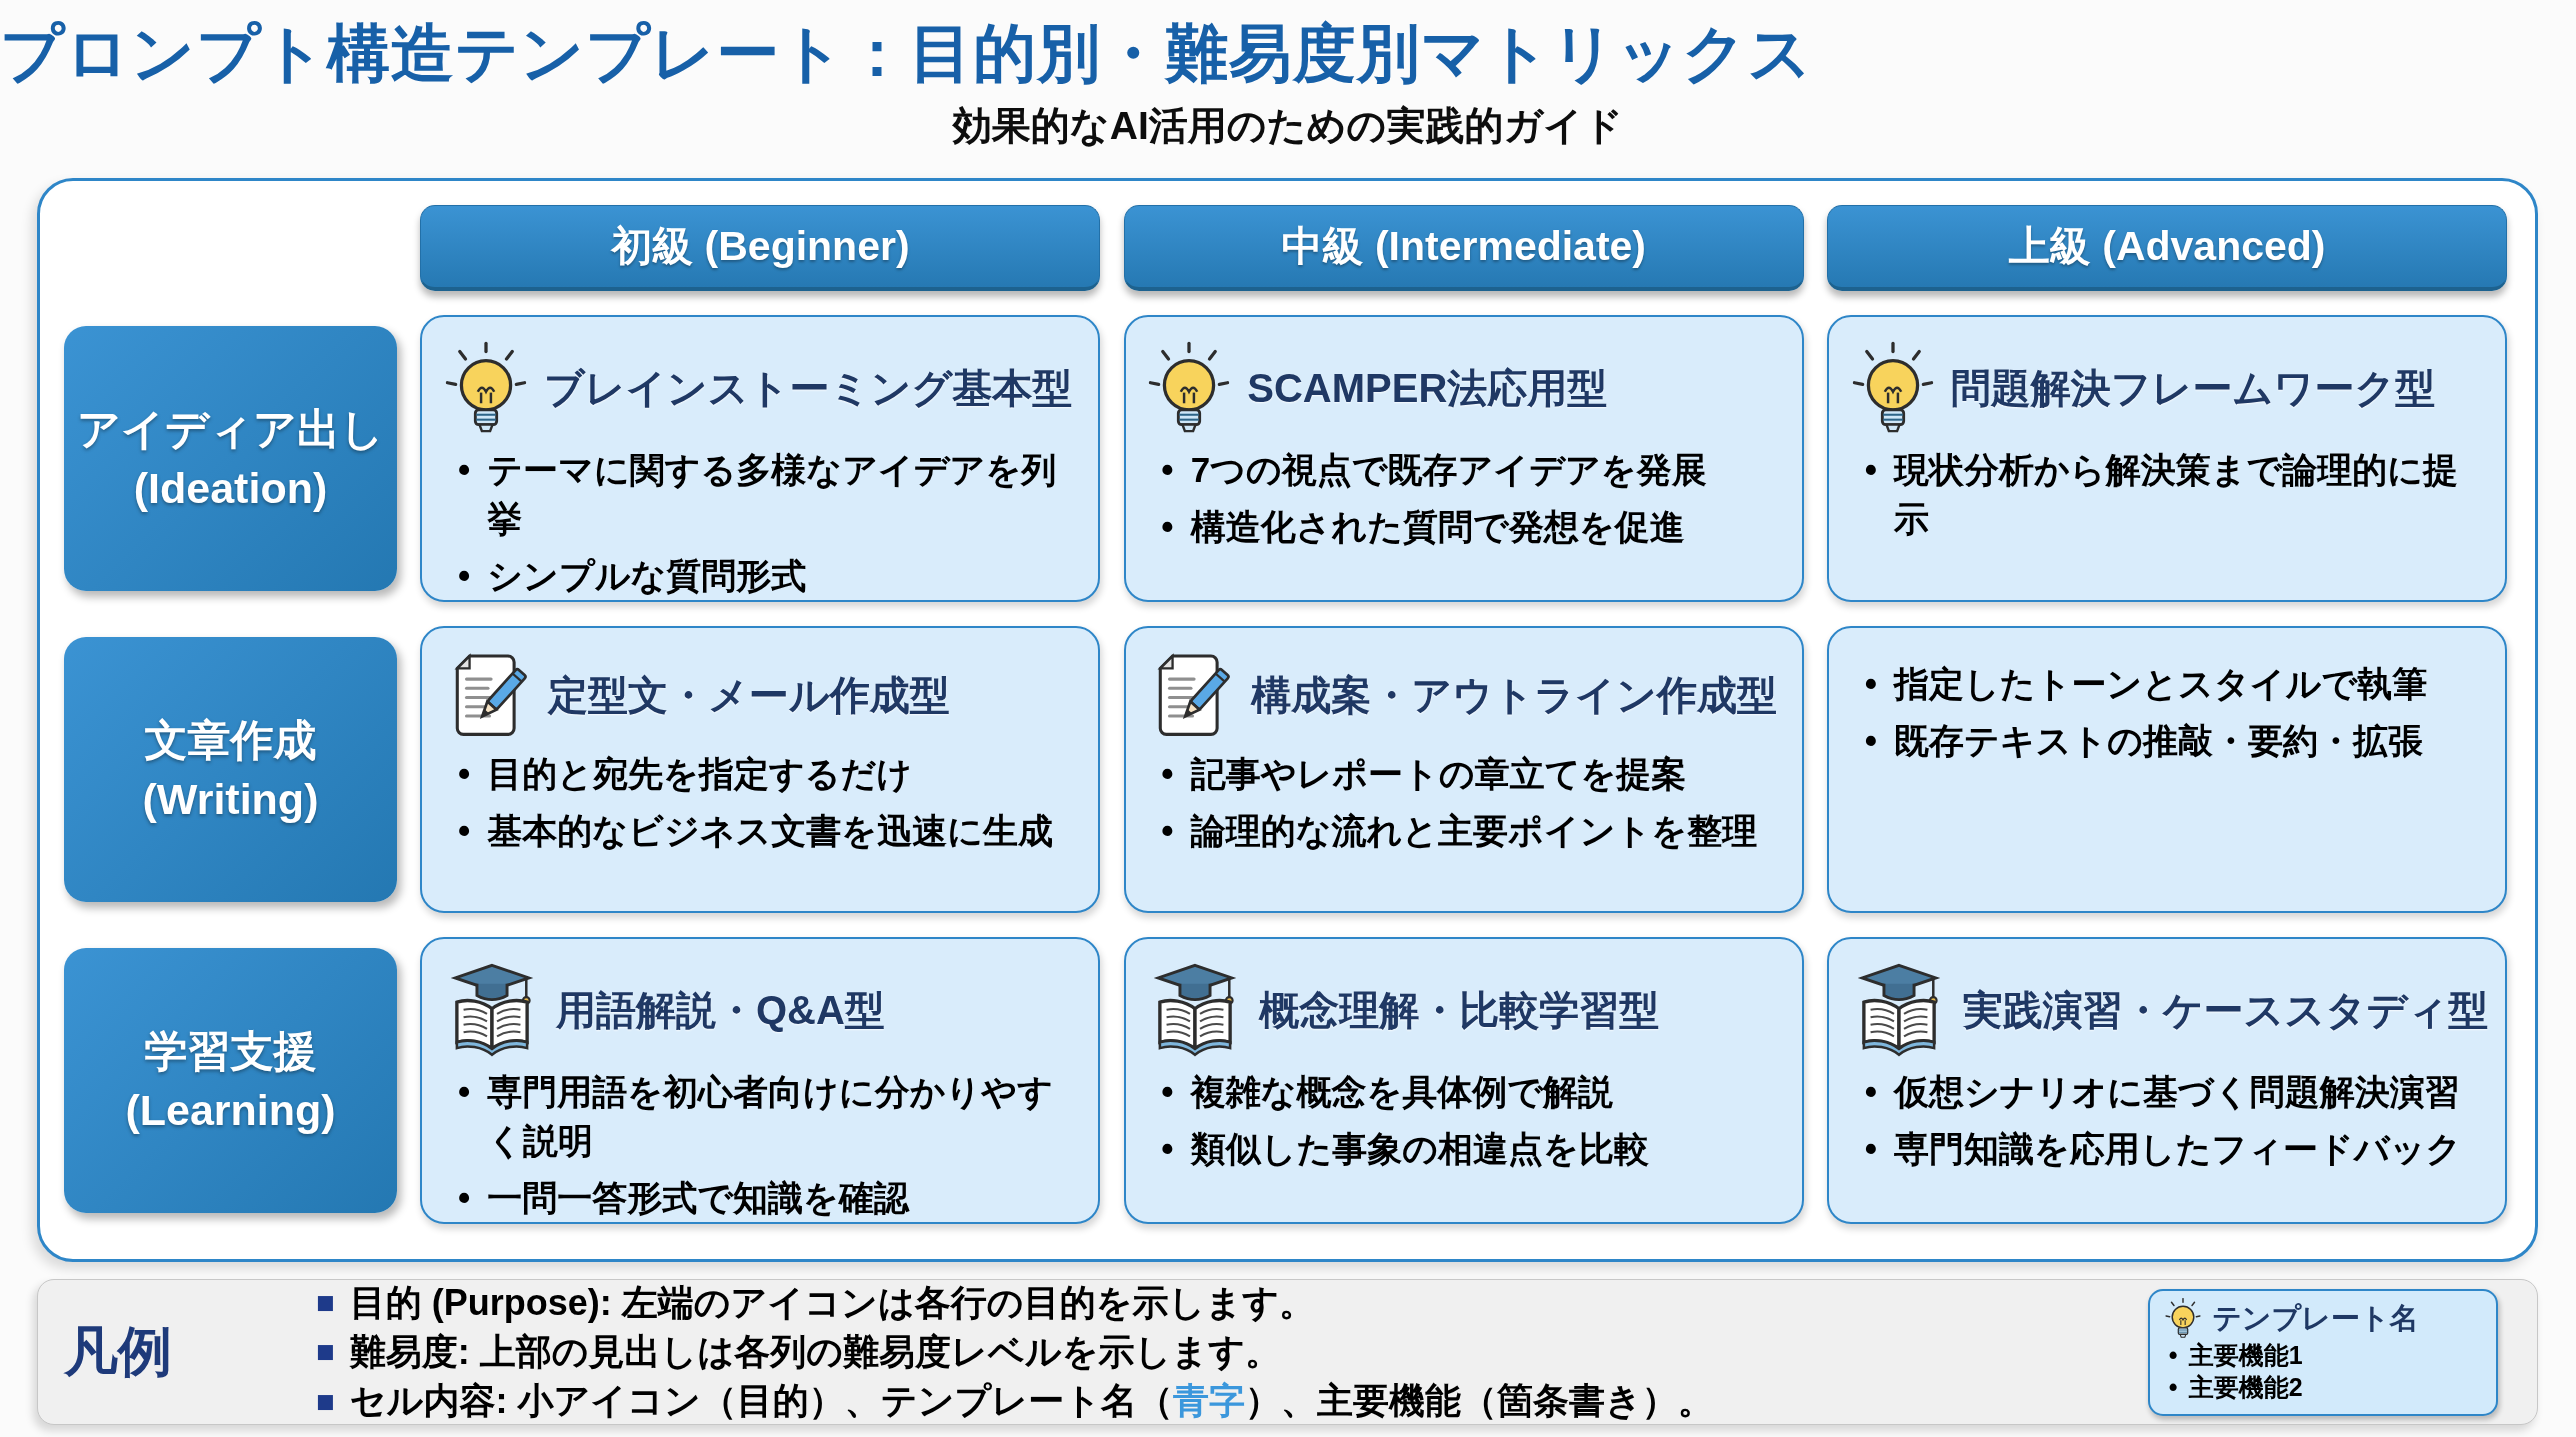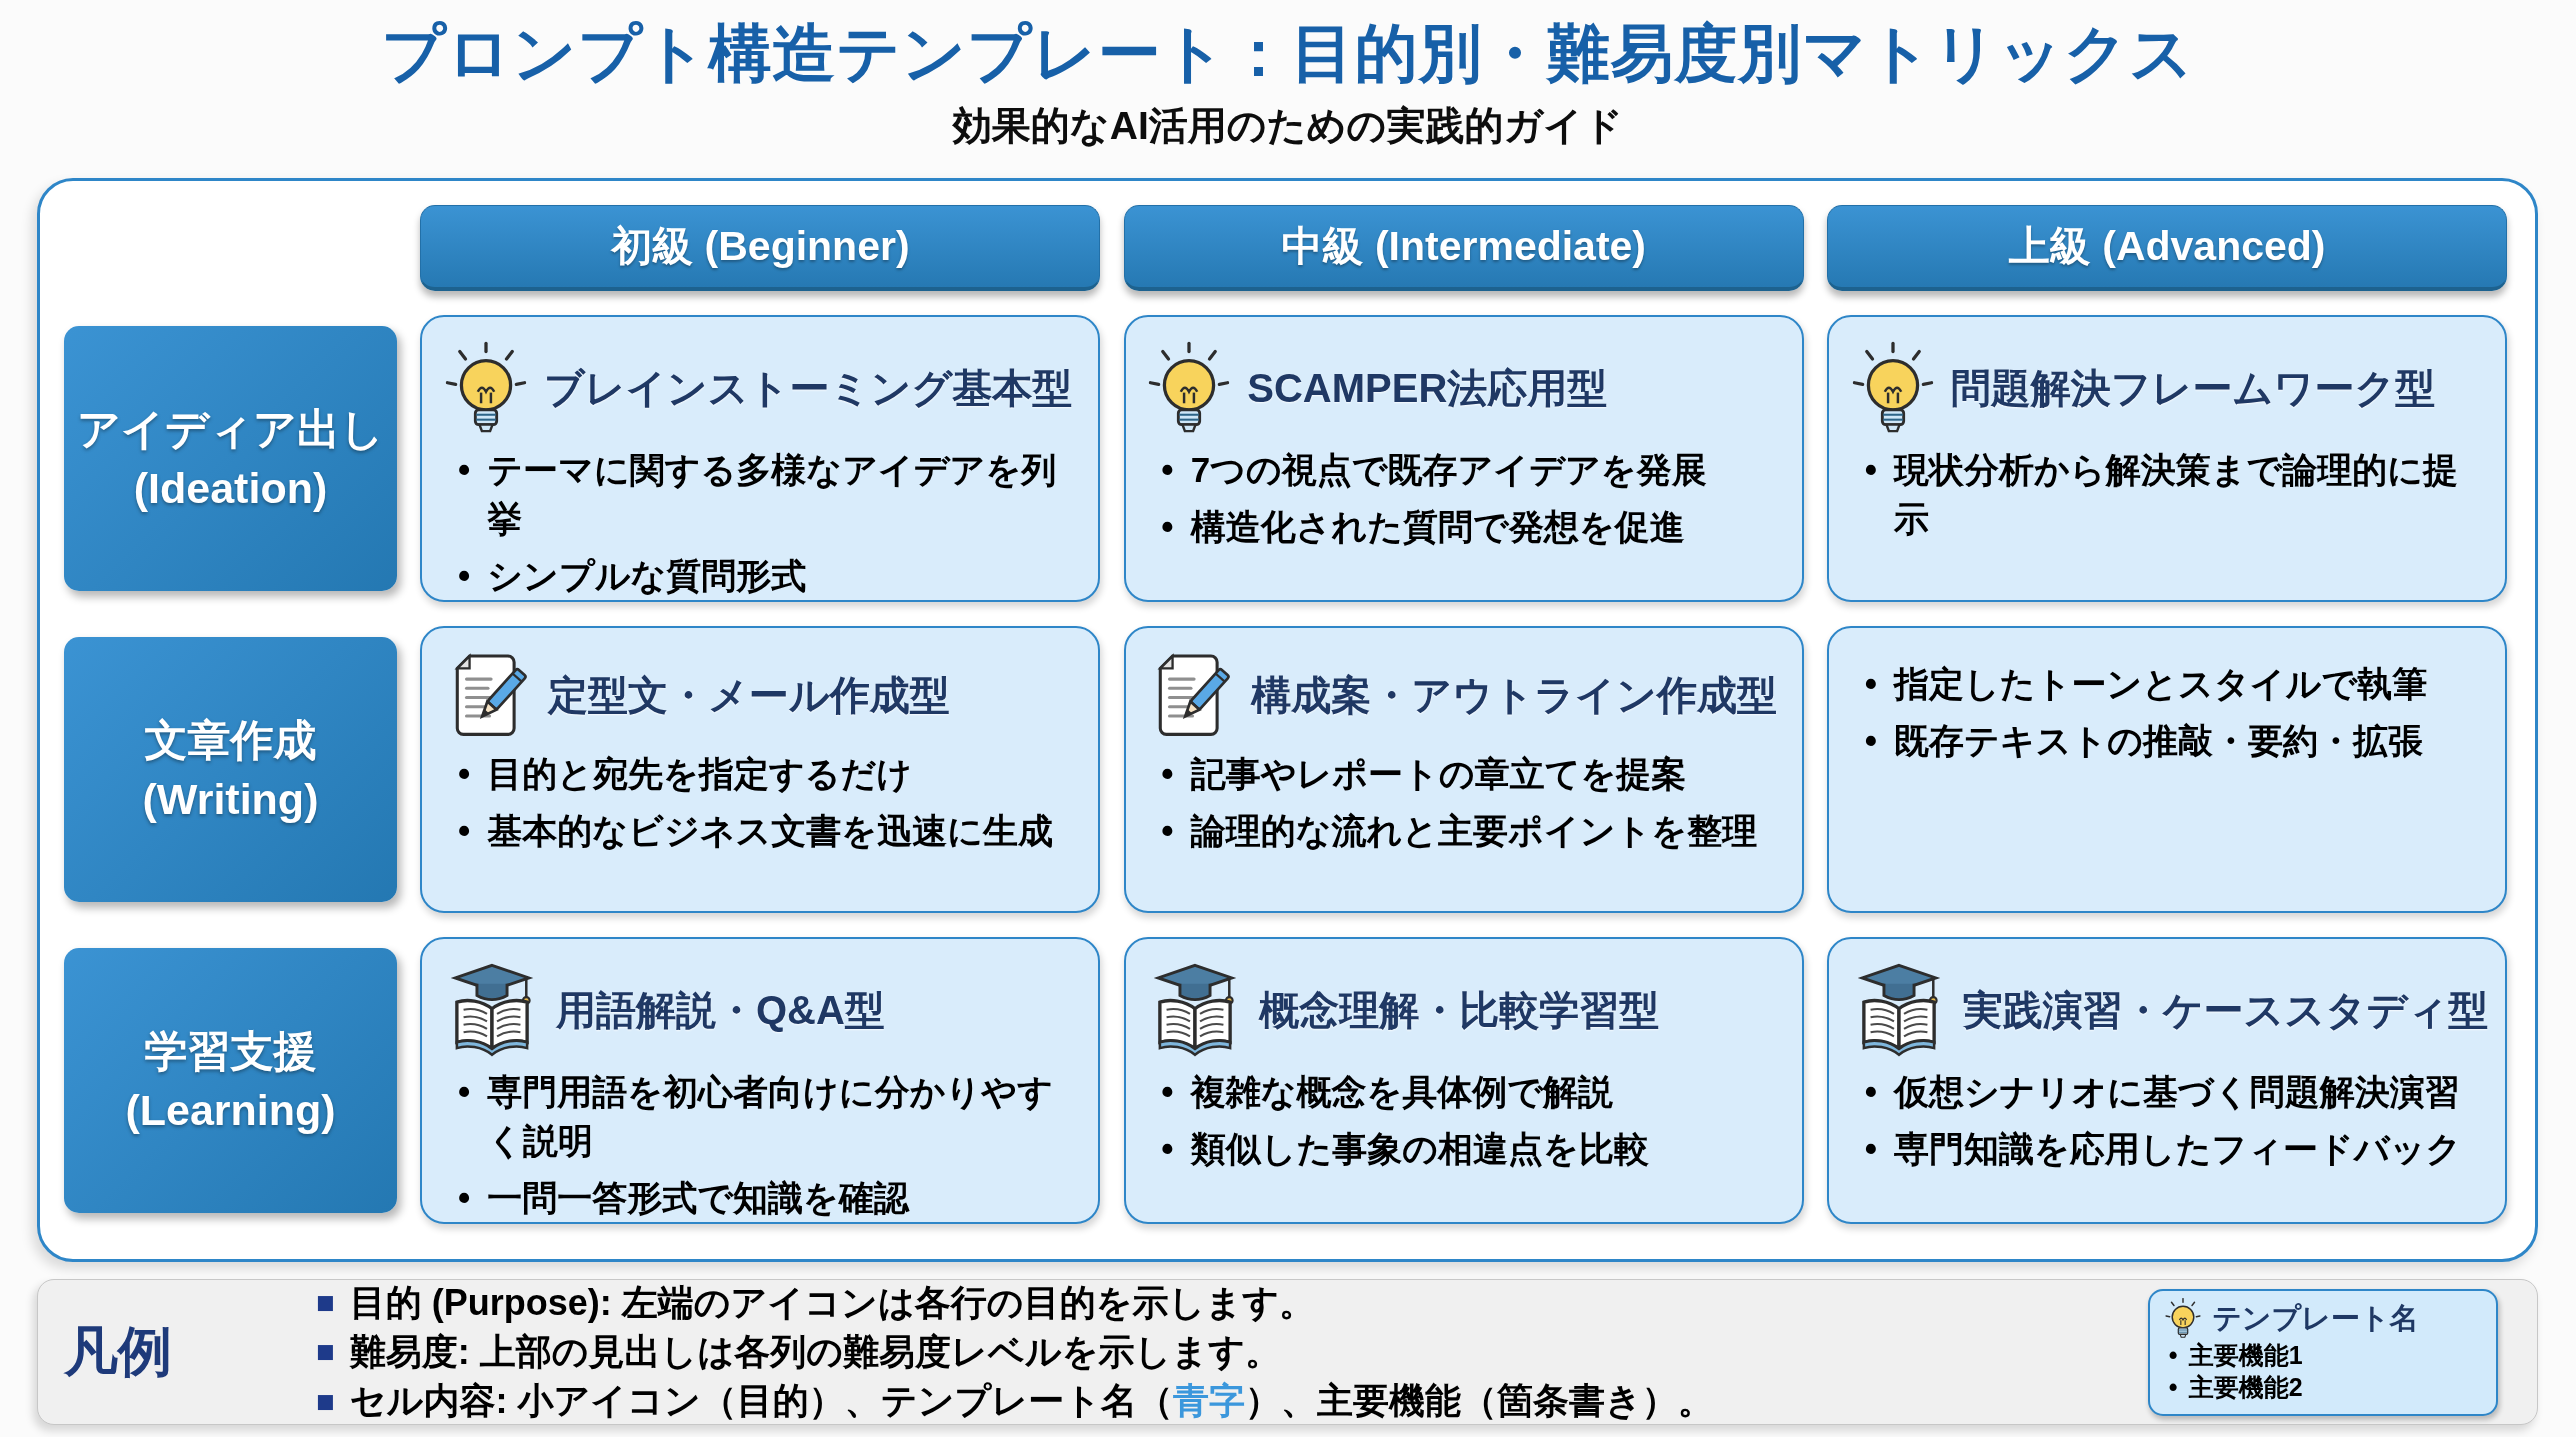--- a/index.html
+++ b/index.html
@@ -5,21 +5,21 @@
   * { box-sizing: border-box; margin: 0; padding: 0; }
   html,body { width: 2576px; height: 1438px; }
   body {
     background: #fbfbfb;
     font-family: "Liberation Sans", "DejaVu Sans", sans-serif;
     position: relative;
     overflow: hidden;
   }
   .page-title {
     position: absolute; top: 11.2px; left: 0; width: 100%;
-    text-align: center; font-size: 63px; font-weight: bold;
+    font-size: 63px; font-weight: bold;
     color: #1760a8; letter-spacing: 0.9px;
   }
   .page-subtitle {
     position: absolute; top: 99px; left: 0; width: 100%;
     text-align: center; font-size: 39px; font-weight: bold; color: #0d0d0d;
   }
   .matrix {
     position: absolute; left: 37px; top: 178px; width: 2501px; height: 1084px;
     background: #ffffff;
     border: 3.7px solid #2e86c8; border-radius: 36px;
@@ -34,21 +34,21 @@
     background: linear-gradient(#3b93d3, #2679b3);
     border: 1.9px solid #2270a8; border-bottom: 4.7px solid #1d628f;
     border-radius: 15px;
     color: #ffffff; font-size: 41px; font-weight: bold;
     display: flex; align-items: center; justify-content: center;
     box-shadow: 0 5.6px 7.5px rgba(0,0,0,0.28);
     text-shadow: 0 1.9px 2.8px rgba(0,0,0,0.3);
   }
   .row-header {
     background: linear-gradient(135deg, #3b93d3, #2478b2);
-    border-radius: 15px;
+    border-radius: 22px;
     color: #ffffff; font-size: 43px; font-weight: bold; line-height: 1.35;
     display: flex; flex-direction: column; align-items: center; justify-content: center;
     margin: 11.2px 0;
     box-shadow: 3.7px 5.6px 8.4px rgba(0,0,0,0.28);
     text-shadow: 0 1.9px 3.7px rgba(0,0,0,0.35);
     text-align: center;
   }
   .cell {
     background: #d9ecfb;
     border: 2.8px solid #2e86c8; border-radius: 24px;

